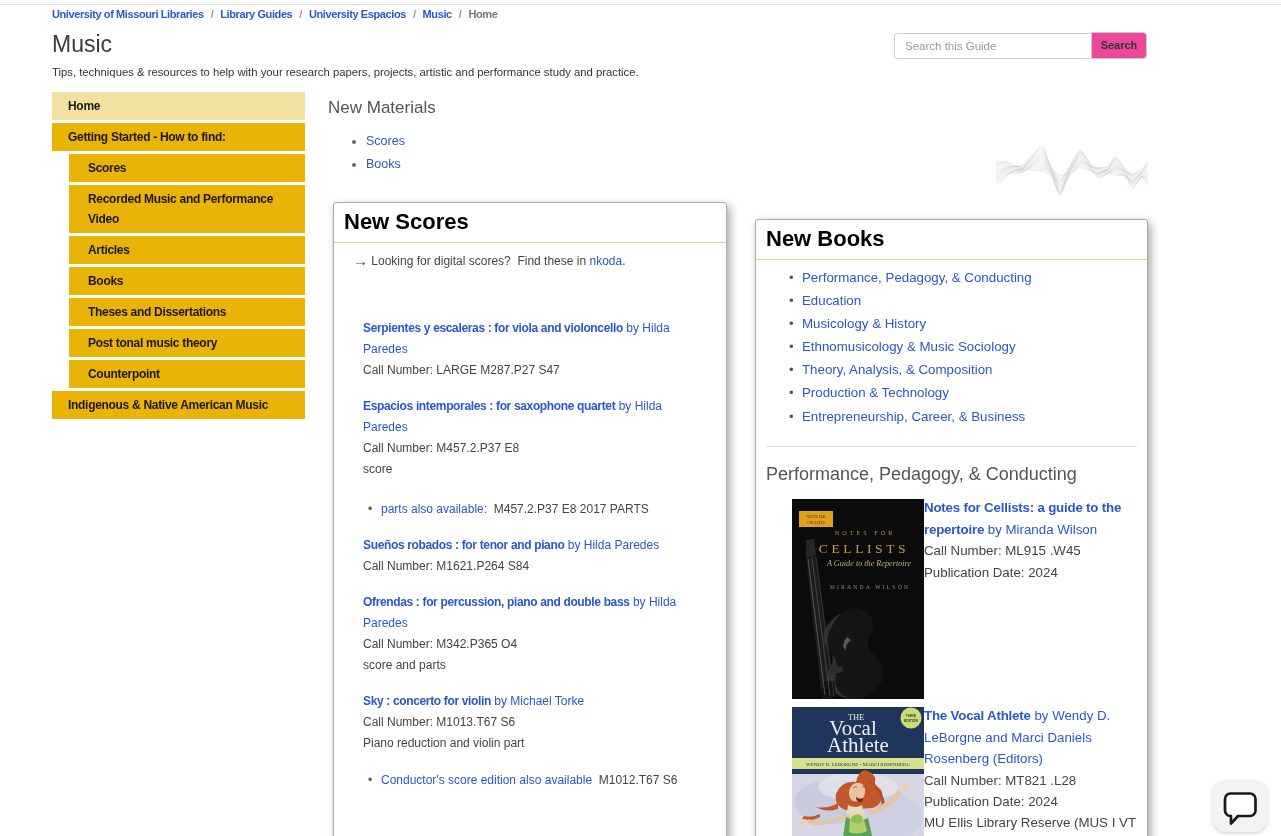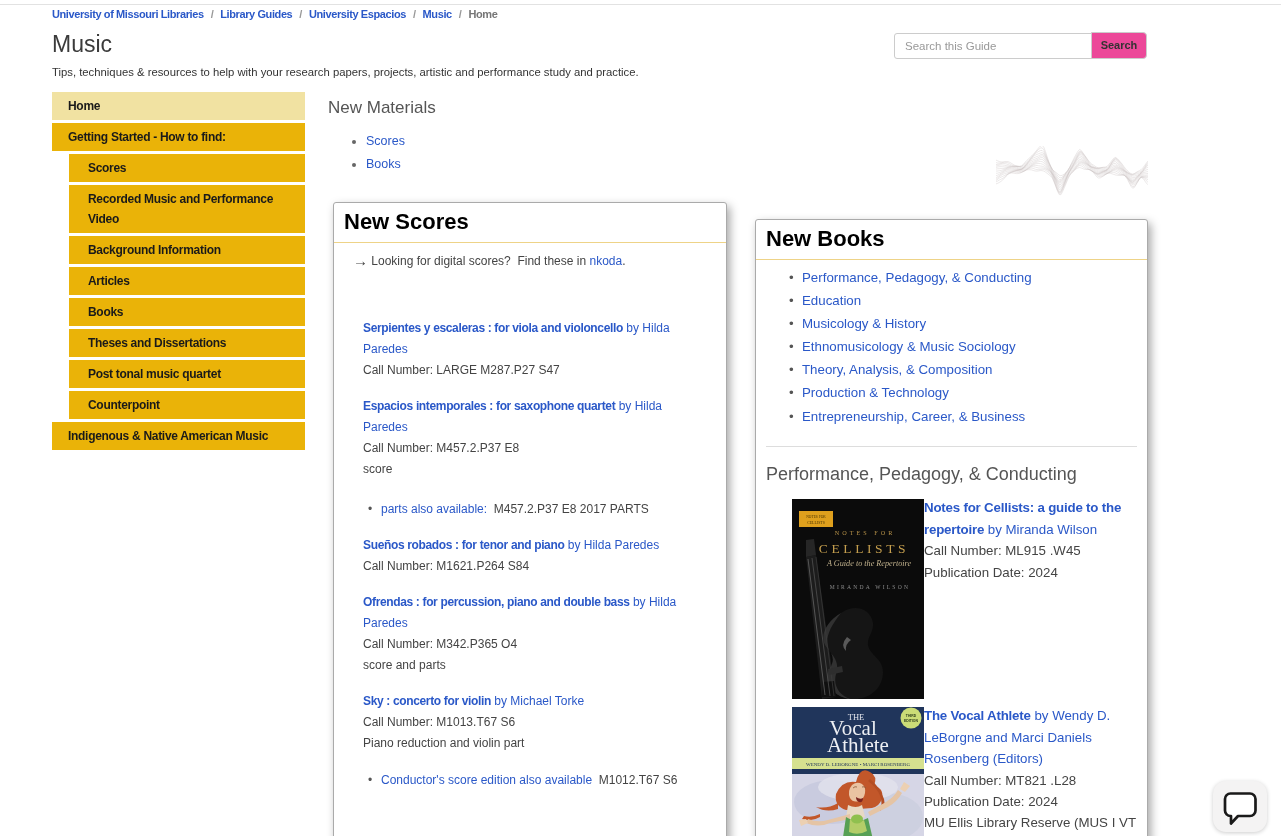--- a/index.html
+++ b/index.html
@@ -59,25 +59,24 @@
 <h1>Music</h1>
 <div class="subtitle">Tips, techniques &amp; resources to help with your research papers, projects, artistic and performance study and practice.</div>
 <div class="sinput">Search this Guide</div>
 <div class="sbtn">Search</div>
 
 <div class="nav">
   <div class="it cur">Home</div>
   <div class="it">Getting Started - How to find:</div>
   <div class="it sub">Scores</div>
   <div class="it sub">Recorded Music and Performance Video</div>
-  <div class="it sub">Background Information</div>
   <div class="it sub">Articles</div>
   <div class="it sub">Books</div>
   <div class="it sub">Theses and Dissertations</div>
-  <div class="it sub">Post tonal music quartet</div>
+  <div class="it sub">Post tonal music theory</div>
   <div class="it sub">Counterpoint</div>
   <div class="it">Indigenous &amp; Native American Music</div>
 </div>
 
 <div class="mid">
   <h2 class="sect">New Materials</h2>
   <ul class="nm-list">
     <li><a href="#">Scores</a></li>
     <li><a href="#">Books</a></li>
   </ul>

